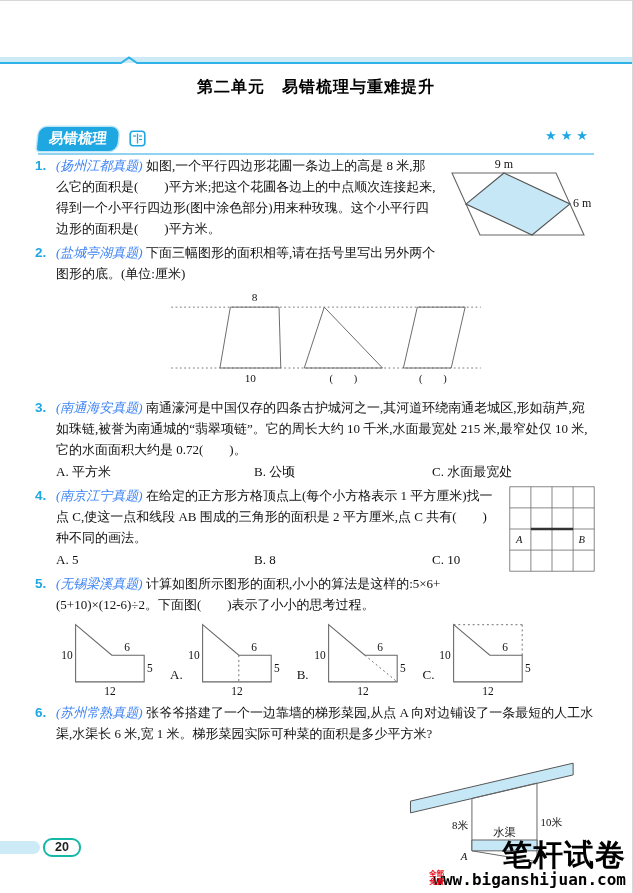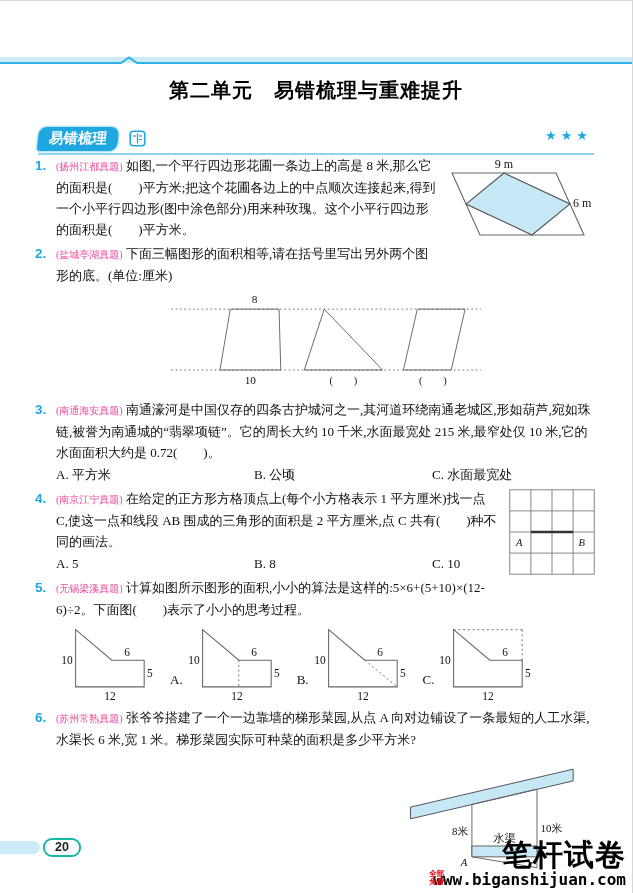--- a/index.html
+++ b/index.html
@@ -8,21 +8,21 @@
   .page {
     position:relative; width:633px; height:893px; margin:0 auto; background:#fff;
     border-top:1px solid #d8d8d8; border-right:1px solid #d8d8d8; overflow:hidden;
   }
   
   .top-rule { position:absolute; left:0; top:55px; width:633px; height:14px; }
   
   .page-title {
     position:absolute; top:76px; left:0; width:100%; text-align:center;
     font-family:"Liberation Sans","DejaVu Sans",sans-serif;
-    font-weight:bold; font-size:20px; letter-spacing:1px; color:#000;
+    font-weight:bold; font-size:16px; letter-spacing:1px; color:#000;
   }
   
   .section-header { position:absolute; top:126px; left:38px; right:38px; height:26px; }
   .badge {
     display:inline-block; background:#1ea7e1; color:#fff;
     font-family:"Liberation Sans","DejaVu Sans",sans-serif; font-weight:bold;
     font-size:14.5px; padding:2px 11px 3px; border-radius:8px 8px 8px 3px;
     transform:skewX(-6deg); box-shadow:0 0 0 1.5px #bfe6f6;
   }
   .badge-icon { display:inline-block; vertical-align:-4px; margin-left:7px; }
@@ -31,21 +31,21 @@
     position:absolute; right:2px; top:1px; color:#1ea7e1; font-size:13px;
     letter-spacing:4px; font-family:"DejaVu Sans",sans-serif;
   }
   
   .content { position:absolute; top:154px; left:0; width:600px; }
   .question { position:relative; padding-left:56px; padding-right:4px; margin-bottom:3px; font-size:13px; line-height:21px; }
   .qnum {
     position:absolute; left:35px; top:0; color:#1ea7e1; font-weight:bold;
     font-family:"Liberation Sans","DejaVu Sans",sans-serif; font-size:13.5px;
   }
-  .qsource { color:#ec4899; font-size:10px; }
+  .qsource { color:#3b82f6; font-style:italic; font-size:13px; }
   .qtext { color:#111; }
   .fig-right { float:right; margin:0 0 2px 10px; }
   .options { display:flex; margin-top:1px;align-items:center; }
   .options span:nth-child(1){ width:198px; }
   .options span:nth-child(2){ width:178px; }
   .fig-center { text-align:center; margin-top:4px; }
   .fig-row { display:flex; align-items:flex-end; margin-top:4px; margin-left:2px; }
   .fig-item { display:flex; align-items:flex-end; }
   .variant-letter { font-size:13px; margin:0 2px 14px 12px; }
   .q6-fig-wrap { text-align:right; padding-right:6px; margin-top:2px; }

